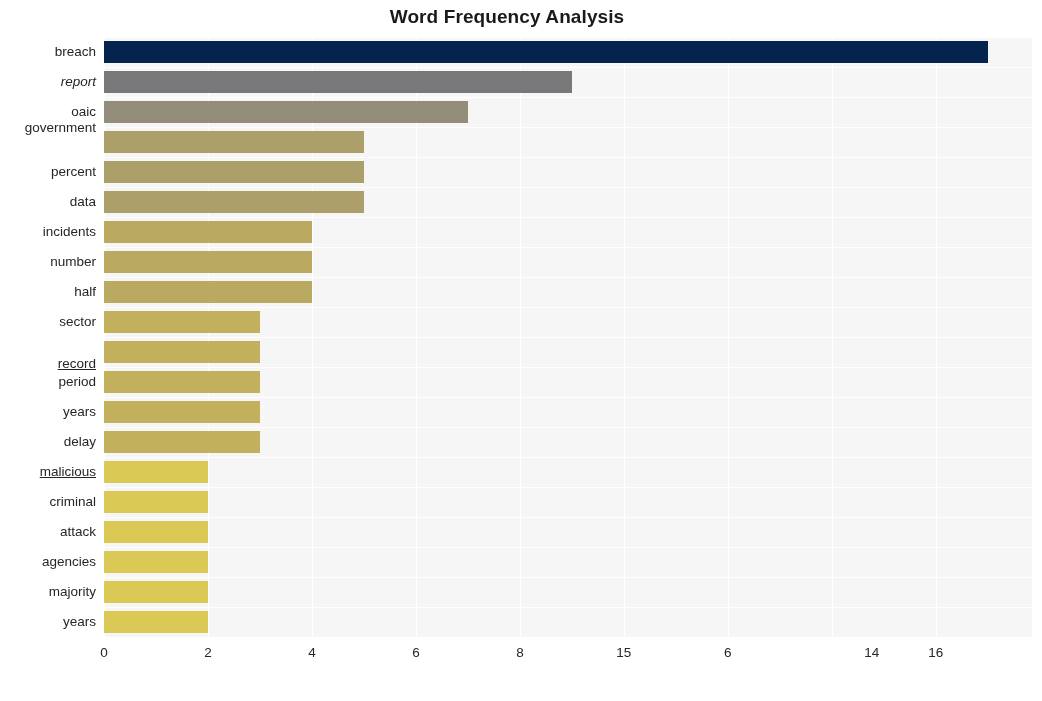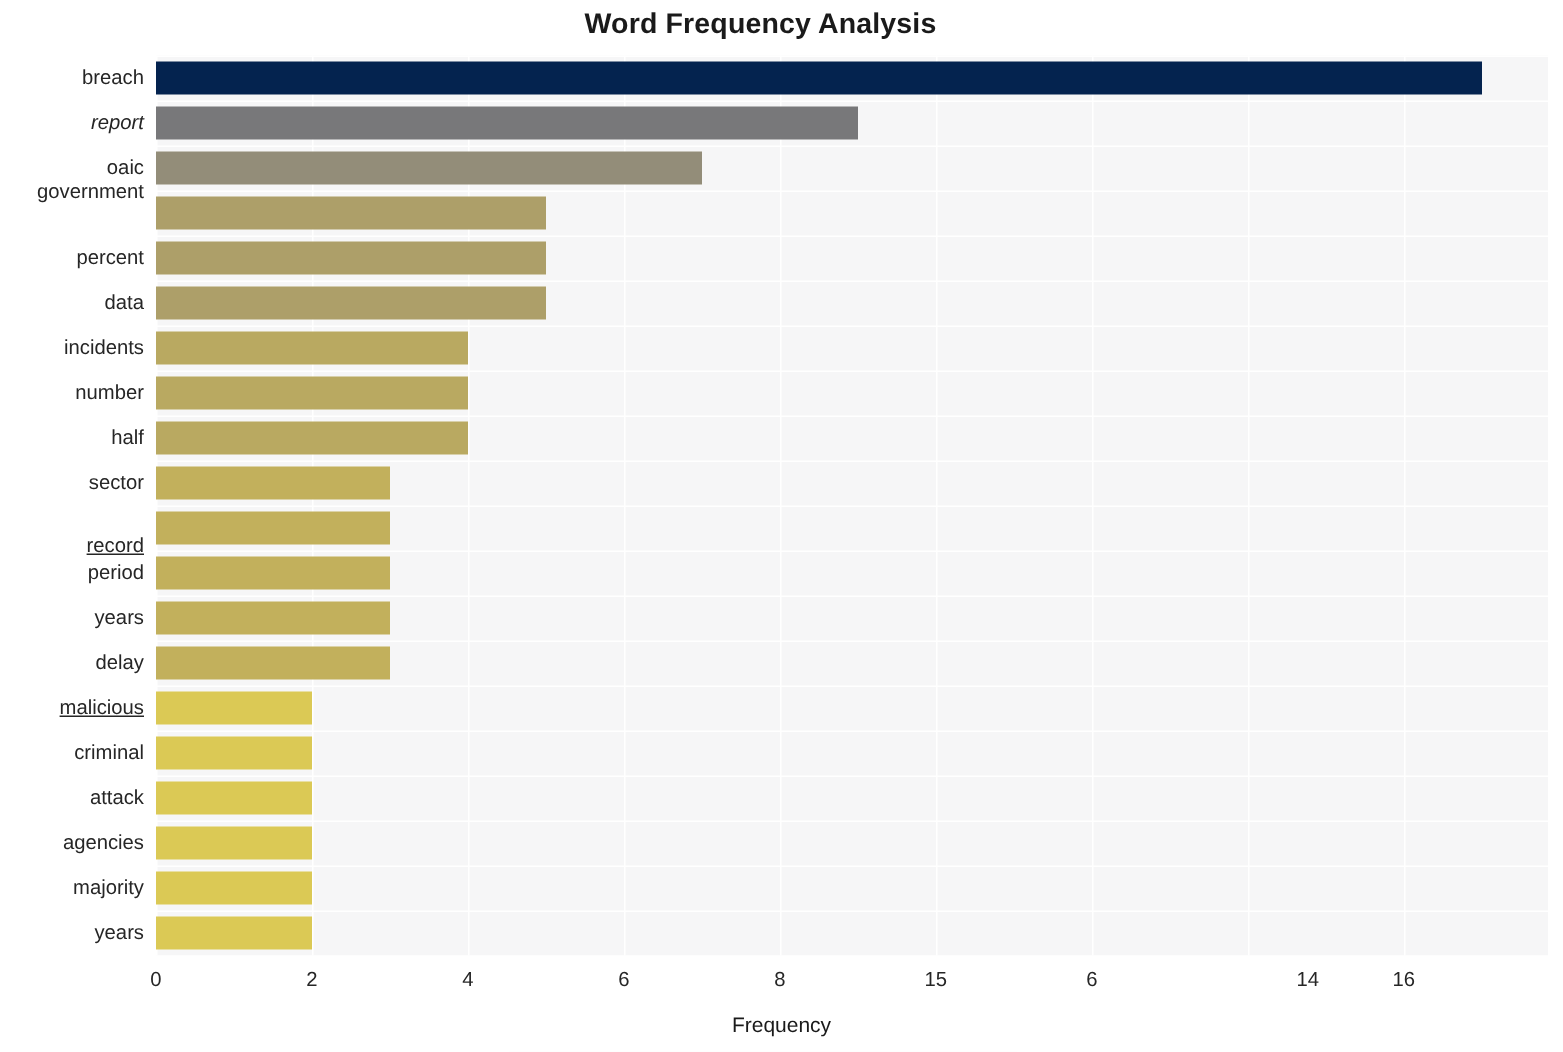--- a/index.html
+++ b/index.html
@@ -252,15 +252,14 @@
       <div class="x-label" style="left: 207.978px;">2</div>
       <div class="x-label" style="left: 311.955px;">4</div>
       <div class="x-label" style="left: 415.933px;">6</div>
       <div class="x-label" style="left: 519.91px;">8</div>
       <div class="x-label" style="left: 623.888px;">15</div>
       <div class="x-label" style="left: 727.866px;">6</div>
       <div class="x-label" style="left: 831.843px; margin-left: 40px;">14</div>
       <div class="x-label" style="left: 935.821px;">16</div>
     </div>
 
-  <div class="x-axis-title">Frequency</div>
 
 </div>
 
 </body></html>

